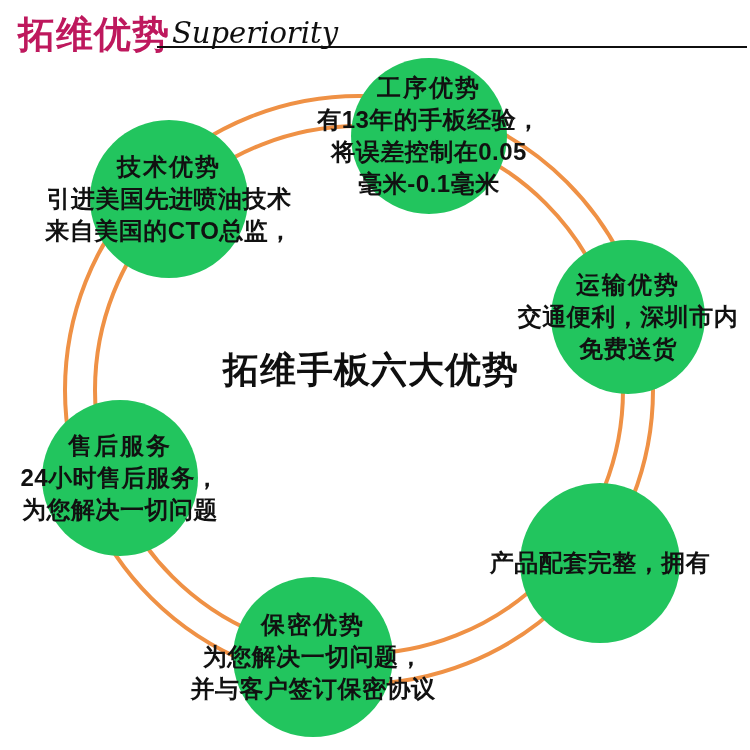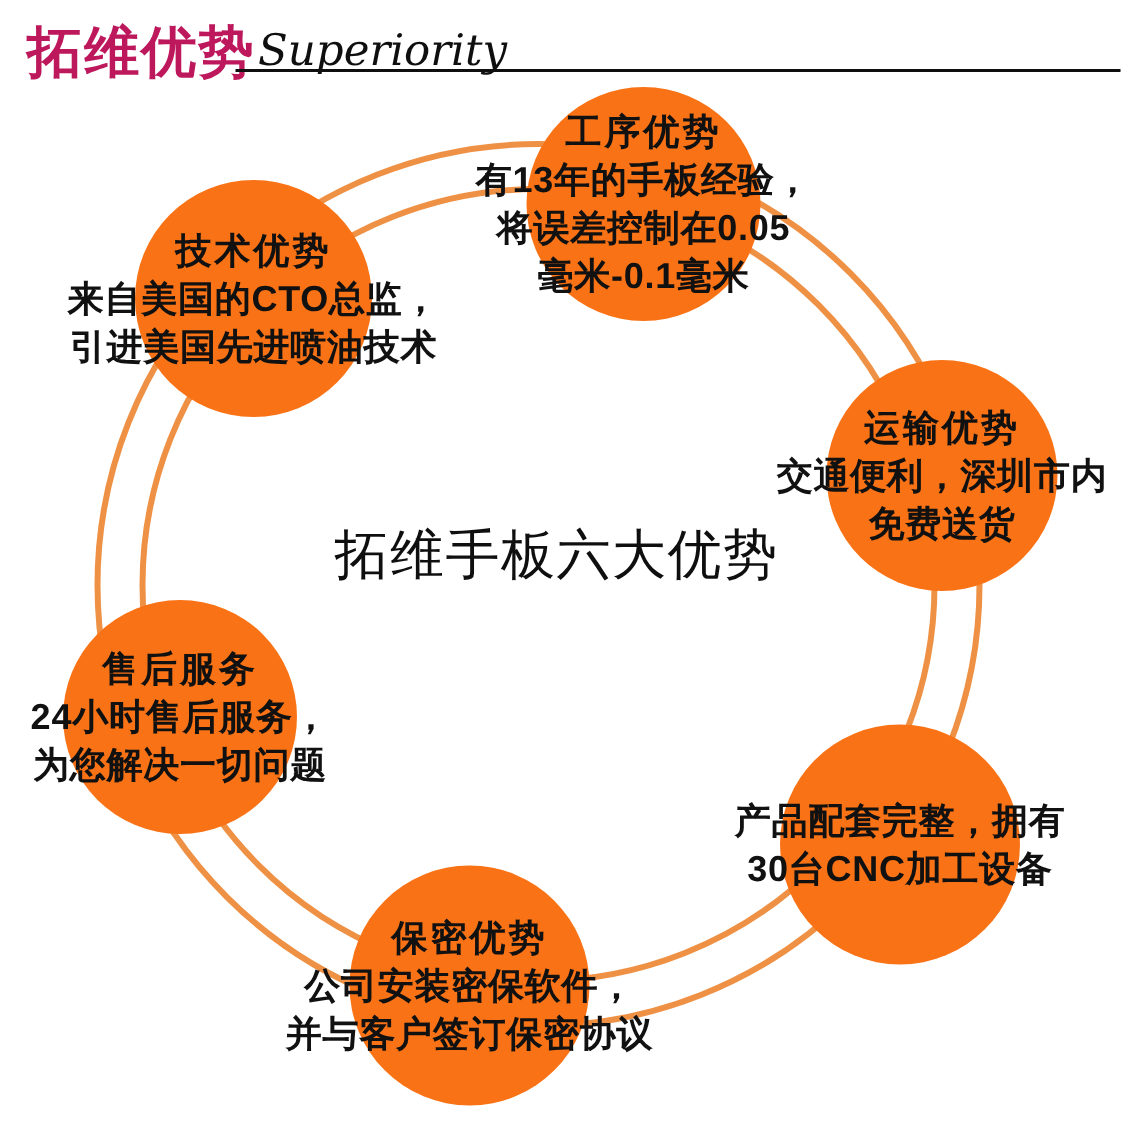--- a/index.html
+++ b/index.html
@@ -50,21 +50,21 @@
   .rings {
     position: absolute;
     left: 0;
     top: 0;
   }
 
   
   .bubble {
     position: absolute;
     border-radius: 50%;
-    background: #f97316;
+    background: #22c55e;
     display: flex;
     flex-direction: column;
     align-items: center;
     justify-content: center;
     text-align: center;
     color: #111111;
   }
   .bubble-title {
     font-size: 24px;
     font-weight: bold;
@@ -88,21 +88,21 @@
   .bubble.tech      { left:  90px; top: 120px; width: 158px; height: 158px; }
 
   
   .center-headline {
     position: absolute;
     left: 0;
     top: 346px;
     width: 742px;
     text-align: center;
     font-size: 36px;
-    font-weight: normal;
+    font-weight: bold;
     letter-spacing: 1px;
     color: #0f0f0f;
     white-space: nowrap;
   }
 </style>
 </head>
 <body>
 
 <div class="page">
 
@@ -123,36 +123,35 @@
   </div>
 
   <div class="bubble transport">
     <div class="bubble-title">运输优势</div>
     <div class="bubble-line">交通便利，深圳市内</div>
     <div class="bubble-line">免费送货</div>
   </div>
 
   <div class="bubble support">
     <div class="bubble-line">产品配套完整，拥有</div>
-    <div class="bubble-line">30台CNC加工设备</div>
   </div>
 
   <div class="bubble secrecy">
     <div class="bubble-title">保密优势</div>
-    <div class="bubble-line">公司安装密保软件，</div>
+    <div class="bubble-line">为您解决一切问题，</div>
     <div class="bubble-line">并与客户签订保密协议</div>
   </div>
 
   <div class="bubble aftersale">
     <div class="bubble-title">售后服务</div>
     <div class="bubble-line">24小时售后服务，</div>
     <div class="bubble-line">为您解决一切问题</div>
   </div>
 
   <div class="bubble tech">
     <div class="bubble-title">技术优势</div>
+    <div class="bubble-line">引进美国先进喷油技术</div>
     <div class="bubble-line">来自美国的CTO总监，</div>
-    <div class="bubble-line">引进美国先进喷油技术</div>
   </div>
 
   <div class="center-headline">拓维手板六大优势</div>
 
 </div>
 
 </body></html>

